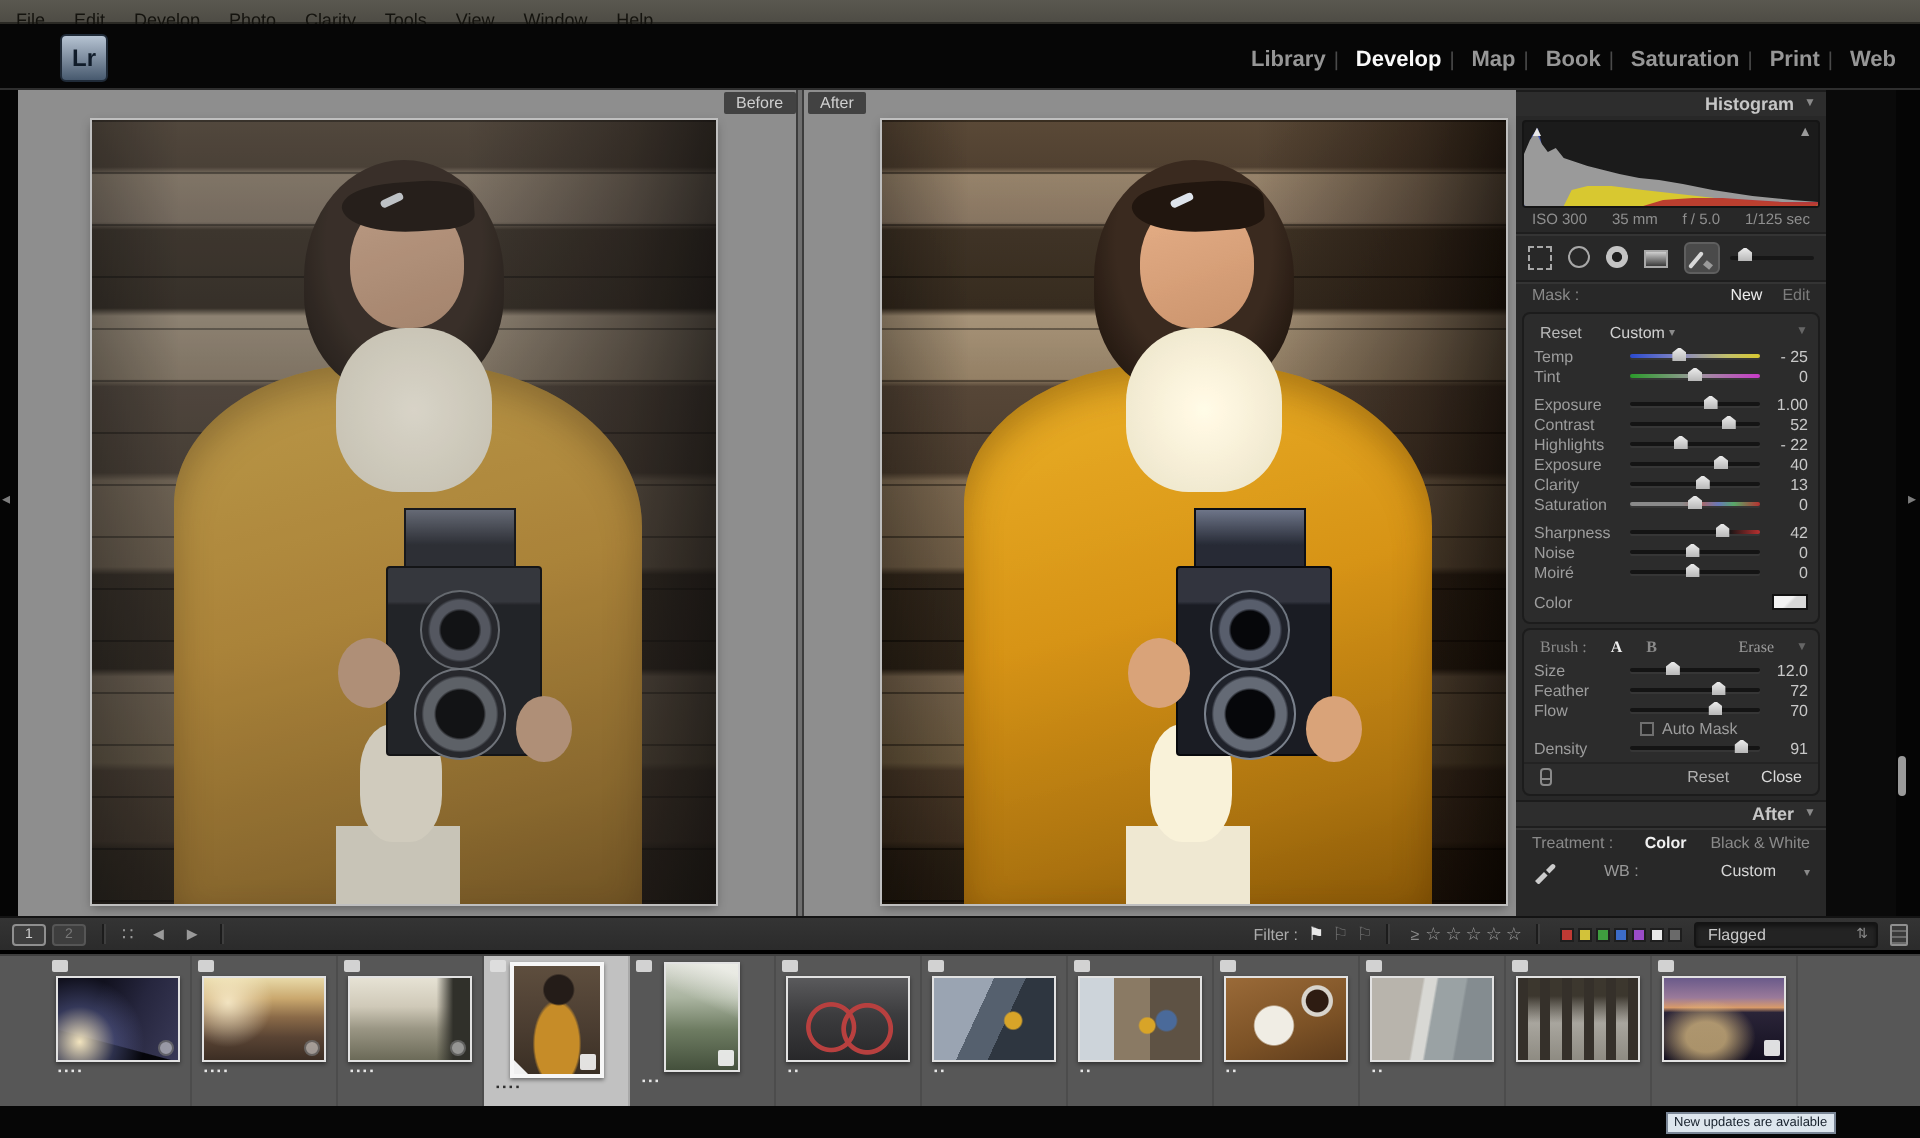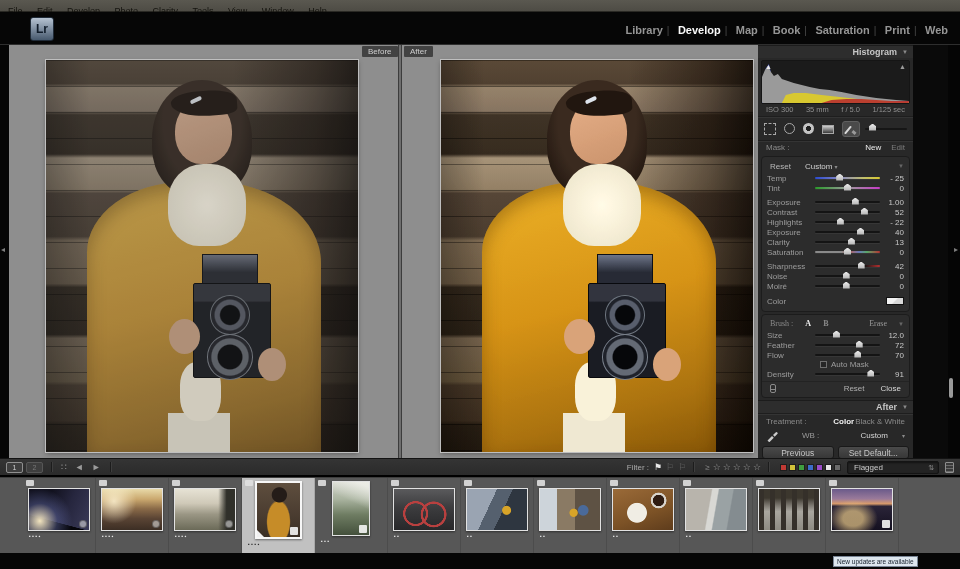--- a/index.html
+++ b/index.html
@@ -118,21 +118,21 @@
   .amlab { color:#9d9d9d; }
   .bfoot { display:flex; align-items:center; height:13px; padding:0 8px; margin-top:2px; border-top:1px solid #232323; }
   .switch { width:6px; height:9px; border:1px solid #8a8a8a; border-radius:2px; position:relative; }
   .switch::after { content:""; position:absolute; left:0; right:0; top:4px; height:1px; background:#8a8a8a; }
   .bfoot .reset { margin-left:auto; color:#b0b0b0; }
   .bfoot .close { margin-left:16px; color:#d8d8d8; }
 
   .trtrow { display:flex; align-items:center; height:15px; padding:0 8px; border-top:1px solid #1e1e1e; box-shadow:inset 0 1px 0 #343434; }
   .trtrow .lab { color:#8a8a8a; }
   .trtrow .color { margin-left:auto; color:#f0f0f0; font-weight:bold; }
-  .trtrow .bw { margin-left:1px; color:#8a8a8a; }
+  .trtrow .bw { margin-left:12px; color:#8a8a8a; }
   .wbrow { display:flex; align-items:center; height:15px; padding:0 8px; }
   .dropper { width:12px; height:12px; }
   .wbrow .lab { margin-left:24px; color:#9a9a9a; }
   .wbrow .val { margin-left:auto; margin-right:14px; color:#d6d6d6; }
   .wbrow .dd { color:#8a8a8a; font-size:6px; }
   #btnrow { display:flex; gap:4px; padding:3px 4px 0; }
   .btn { flex:1; height:13px; line-height:12px; text-align:center; background:linear-gradient(#4a4a4a,#373737); border:1px solid #191919; border-radius:3px; color:#c6c6c6; font-size:8.5px; }
 
   #scrollbar { position:absolute; left:948px; top:0; width:6px; height:413px; background:#050505; }
   #scrollthumb { position:absolute; left:1px; top:333px; width:4px; height:20px; background:#9a9a9a; border-radius:2px; }
@@ -459,24 +459,20 @@
         <span class="color">Color</span>
         <span class="bw">Black &amp; White</span>
       </div>
       <div class="wbrow">
         <svg class="dropper" viewBox="0 0 12 12">
             <path d="M1.5 10.5 L6 6 l1.8 1.8 -4.5 4.5 z M7 5 l2.6-2.6 a1.2 1.2 0 0 1 1.7 1.7 L8.7 6.7 z" fill="#cccccc"></path>
           </svg>
         <span class="lab">WB :</span>
         <span class="val">Custom</span>
         <span class="dd">▾</span>
-      </div>
-      <div id="btnrow">
-        <span class="btn">Previous</span>
-        <span class="btn">Set Default...</span>
       </div>
     </div>
 
     <div id="scrollbar">
         <div id="scrollthumb"></div>
       </div>
     <div id="right-edge">
         <span class="edge-arrow" style="left:0;">▸</span>
       </div>
   </div>

